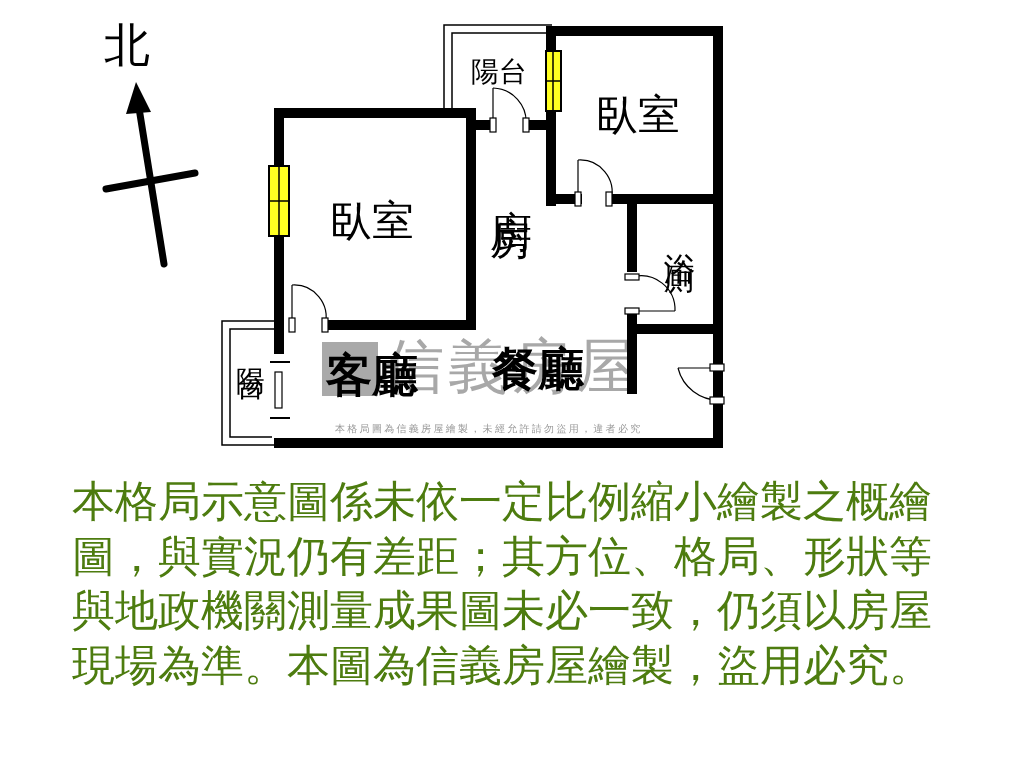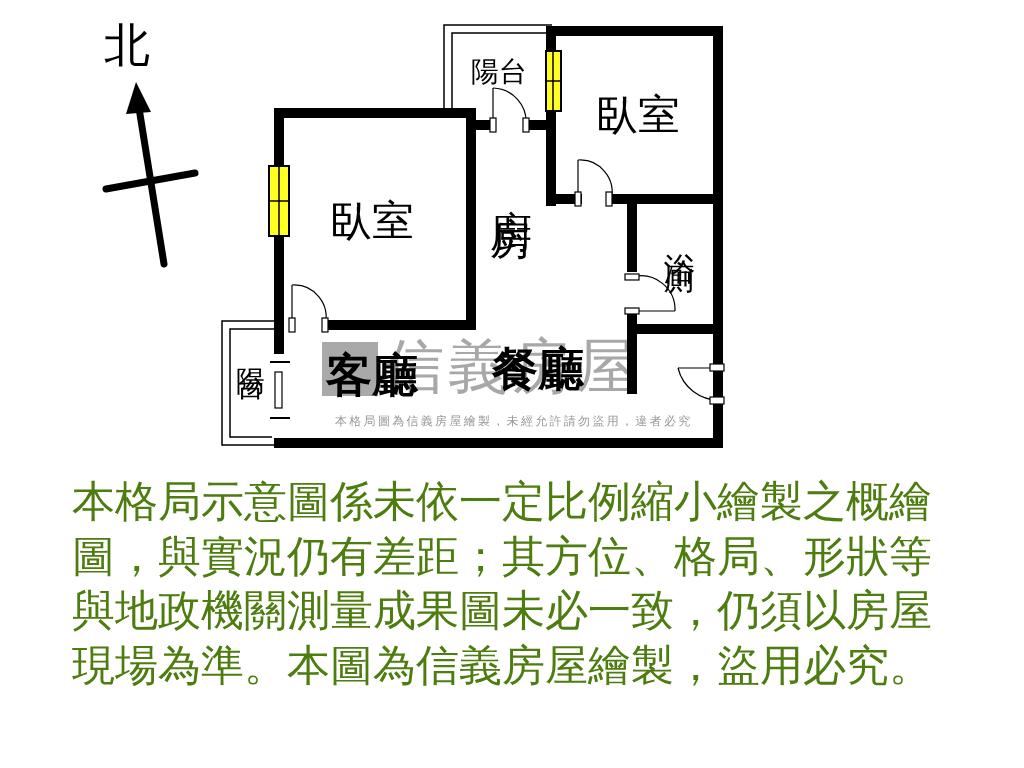--- a/index.html
+++ b/index.html
@@ -15,21 +15,21 @@
     .big-label { font-family: "DejaVu Sans", "Liberation Sans", sans-serif; font-weight: bold; }
     .vert { writing-mode: vertical-rl; text-orientation: upright; letter-spacing: 2px; }
     .watermark {
       position: absolute; color: #9a9a9a; font-family: "DejaVu Sans", "Liberation Sans", sans-serif;
       font-size: 60px; line-height: 1; letter-spacing: 4px; opacity: 0.85;
     }
     .wm-logo {
       position: absolute; left: 322px; top: 342px; width: 56px; height: 54px; background: #a9a9a9;
     }
     .wm-small {
-      position: absolute; left: 335px; top: 413px; color: #999; font-size: 12px; letter-spacing: 2.3px;
+      position: absolute; left: 335px; top: 422px; color: #999; font-size: 10px; letter-spacing: 2.3px;
       font-family: Liberation Mono, monospace; white-space: nowrap;
     }
     .disclaimer {
       position: absolute; left: 72px; top: 474px; width: 890px;
       font-family: "DejaVu Serif", "Liberation Serif", serif; font-size: 43px; line-height: 54.5px;
       color: #4d7c0f; letter-spacing: 0px;
     }
   </style>
 </head>
 <body>

